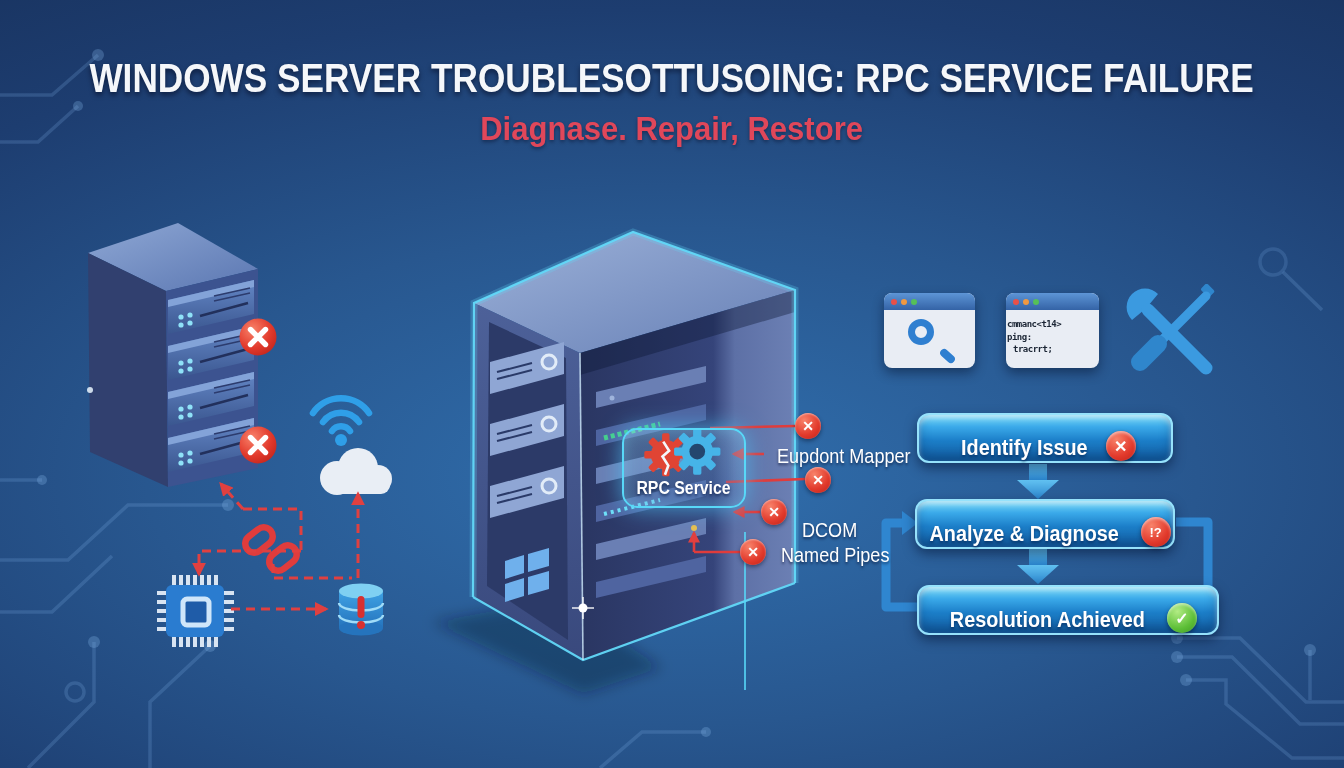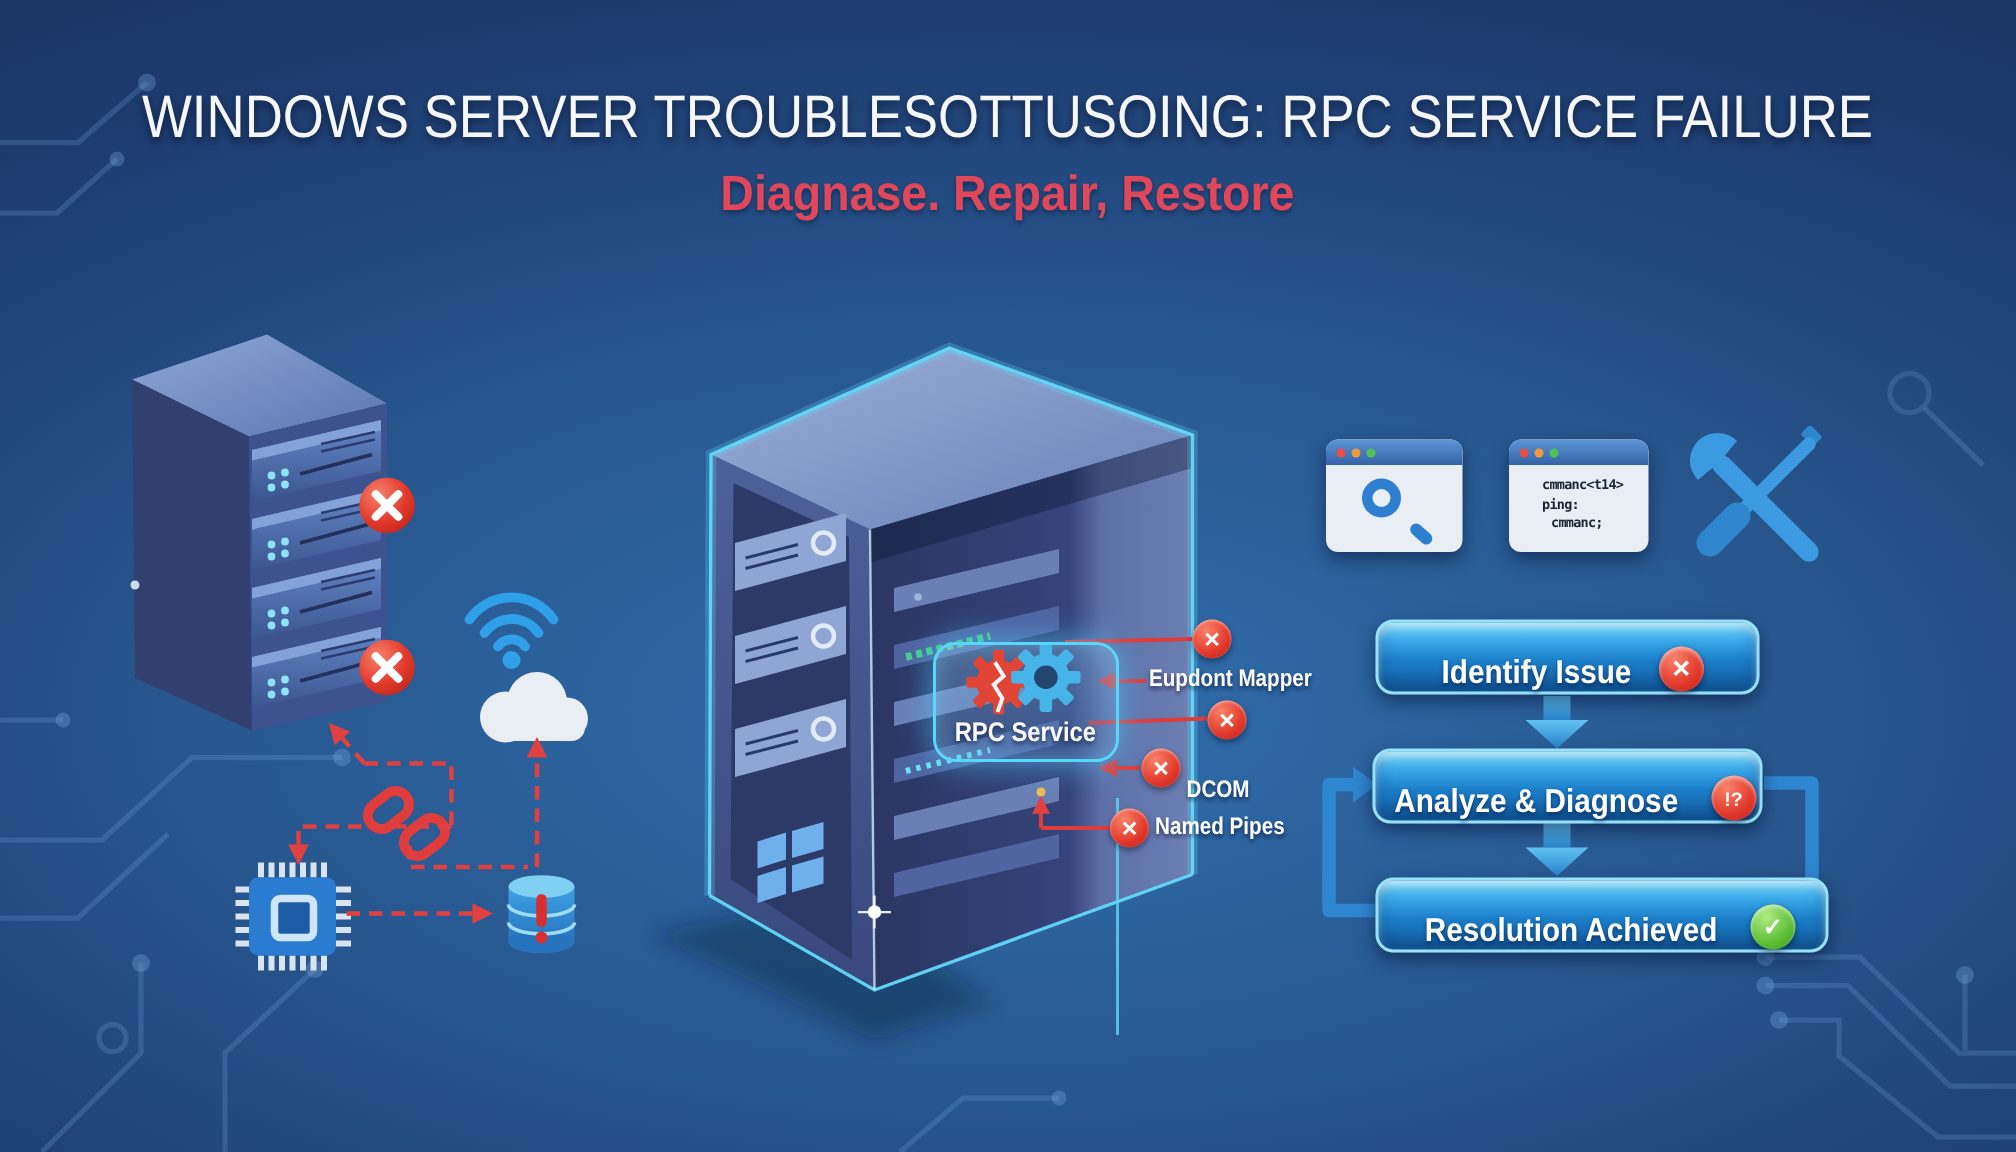--- a/index.html
+++ b/index.html
@@ -7,58 +7,58 @@
     font-family:"Liberation Sans",sans-serif;
     background:
       radial-gradient(115% 95% at 50% 62%, #306fae 0%, #28578f 34%, #1d3d70 64%, #152b52 100%);
   }
   .stage *{box-sizing:border-box;}
   svg.scene{position:absolute;left:0;top:0;z-index:1;}
   .overlay{position:absolute;z-index:2;}
 
   
   .title{left:0;right:0;top:56px;text-align:center;color:#f5f7fa;
-    font-weight:normal;font-size:40px;letter-spacing:0px;
+    font-weight:bold;font-size:40px;letter-spacing:0px;
     text-shadow:0 3px 6px rgba(0,5,25,.55);}
   .title span{display:inline-block;transform:scaleX(.88);white-space:nowrap;}
   .subtitle{left:0;right:0;top:110px;text-align:center;color:#e0475a;
     font-weight:bold;font-size:33px;text-shadow:0 2px 4px rgba(0,5,25,.4);}
   .subtitle span{display:inline-block;transform:scaleX(.94);}
 
   
   .rpc-box{left:622px;top:428px;width:124px;height:80px;border-radius:15px;
     border:2.5px solid #58d8f8;
     background:linear-gradient(160deg, rgba(150,215,248,.30), rgba(70,130,200,.22));
     box-shadow:0 0 22px rgba(80,205,255,.65), inset 0 0 16px rgba(130,225,255,.35);
     display:flex;flex-direction:column;align-items:center;justify-content:flex-end;
     padding-bottom:7px;}
   .rpc-label{color:#fff;font-weight:bold;font-size:18px;transform:scaleX(.88);
     white-space:nowrap;text-shadow:0 2px 3px rgba(0,20,60,.6);}
 
   
-  .ann{color:#fff;font-weight:bold;font-size:16px;white-space:nowrap;
-    text-shadow:0 2px 3px rgba(0,10,40,.6);}
+  .ann{color:#fff;font-weight:normal;font-size:21px;white-space:nowrap;
+    text-shadow:0 2px 3px rgba(0,10,40,.6);margin-left:11px;}
   .ann span{display:inline-block;transform:scaleX(.86);transform-origin:left center;}
   .xbadge{width:26px;height:26px;border-radius:50%;
     background:radial-gradient(circle at 35% 28%, #f8826a, #e23a2c 58%, #bd2018);
     box-shadow:0 2px 4px rgba(0,10,30,.45), inset 0 1px 2px rgba(255,255,255,.5);
     color:#fff;font-weight:bold;font-size:14px;line-height:26px;text-align:center;}
 
   
   .win{border-radius:8px;background:#e9edf4;
     box-shadow:0 5px 12px rgba(0,10,35,.45);overflow:hidden;}
   .win-bar{height:17px;background:linear-gradient(180deg,#5d95d6,#3463a6);
     display:flex;align-items:center;gap:4px;padding-left:7px;}
   .dot{width:6px;height:6px;border-radius:50%;}
   .dot.r{background:#e85048}.dot.o{background:#f09840}.dot.g{background:#56c058}
   .win-body{position:relative;height:calc(100% - 17px);}
   .mag{position:absolute;left:24px;top:9px;width:26px;height:26px;border:7px solid #2f7fd0;border-radius:50%;}
   .mag::after{content:"";position:absolute;left:24px;top:26px;width:17px;height:8px;
     background:#2f7fd0;border-radius:4px;transform:rotate(42deg);}
-  .term{padding:8px 0 0 22px;font-family:"DejaVu Sans Mono",monospace;
+  .term{padding:8px 0 0 1px;font-family:"DejaVu Sans Mono",monospace;
     font-size:9px;line-height:12.5px;color:#1b2534;letter-spacing:-.5px;font-weight:bold;}
   .term div:nth-child(3){padding-left:6px;}
 
   
   .flow-btn{height:50px;border-radius:12px;
     border:2px solid #96e2fb;
     background:linear-gradient(180deg,#7edcf8 0%,#3aa9e9 26%,#1c7fc9 55%,#1463a9 100%);
     box-shadow:0 5px 12px rgba(0,15,45,.5), inset 0 -7px 12px rgba(0,35,80,.35), inset 0 3px 5px rgba(255,255,255,.55);
     display:flex;align-items:flex-end;justify-content:center;gap:11px;
     color:#fff;font-weight:bold;font-size:22px;text-shadow:0 2px 3px rgba(0,25,70,.55);}
@@ -422,21 +422,21 @@
 
 <div class="overlay win" style="left:1006px;top:293px;width:93px;height:75px">
   <div class="win-bar">
     <span class="dot r"></span>
     <span class="dot o"></span>
     <span class="dot g"></span>
   </div>
   <div class="win-body term">
     <div>cmmanc&lt;t14&gt;</div>
     <div>ping:</div>
-    <div>cmmanc;</div>
+    <div>tracrrt;</div>
   </div>
 </div>
 
 <svg class="overlay" style="left:1122px;top:284px" width="100" height="96" viewBox="0 0 100 96">
 
   <g>
     <rect x="80" y="2" width="12" height="9" rx="2" fill="#2f86cc" transform="rotate(45 86 6)"></rect>
     <path d="M 84,12 L 40,56" stroke="#3b9ae0" stroke-width="9" stroke-linecap="round"></path>
     <path d="M 36,60 L 18,78" stroke="#2f86cc" stroke-width="18" stroke-linecap="round"></path>
   </g>

